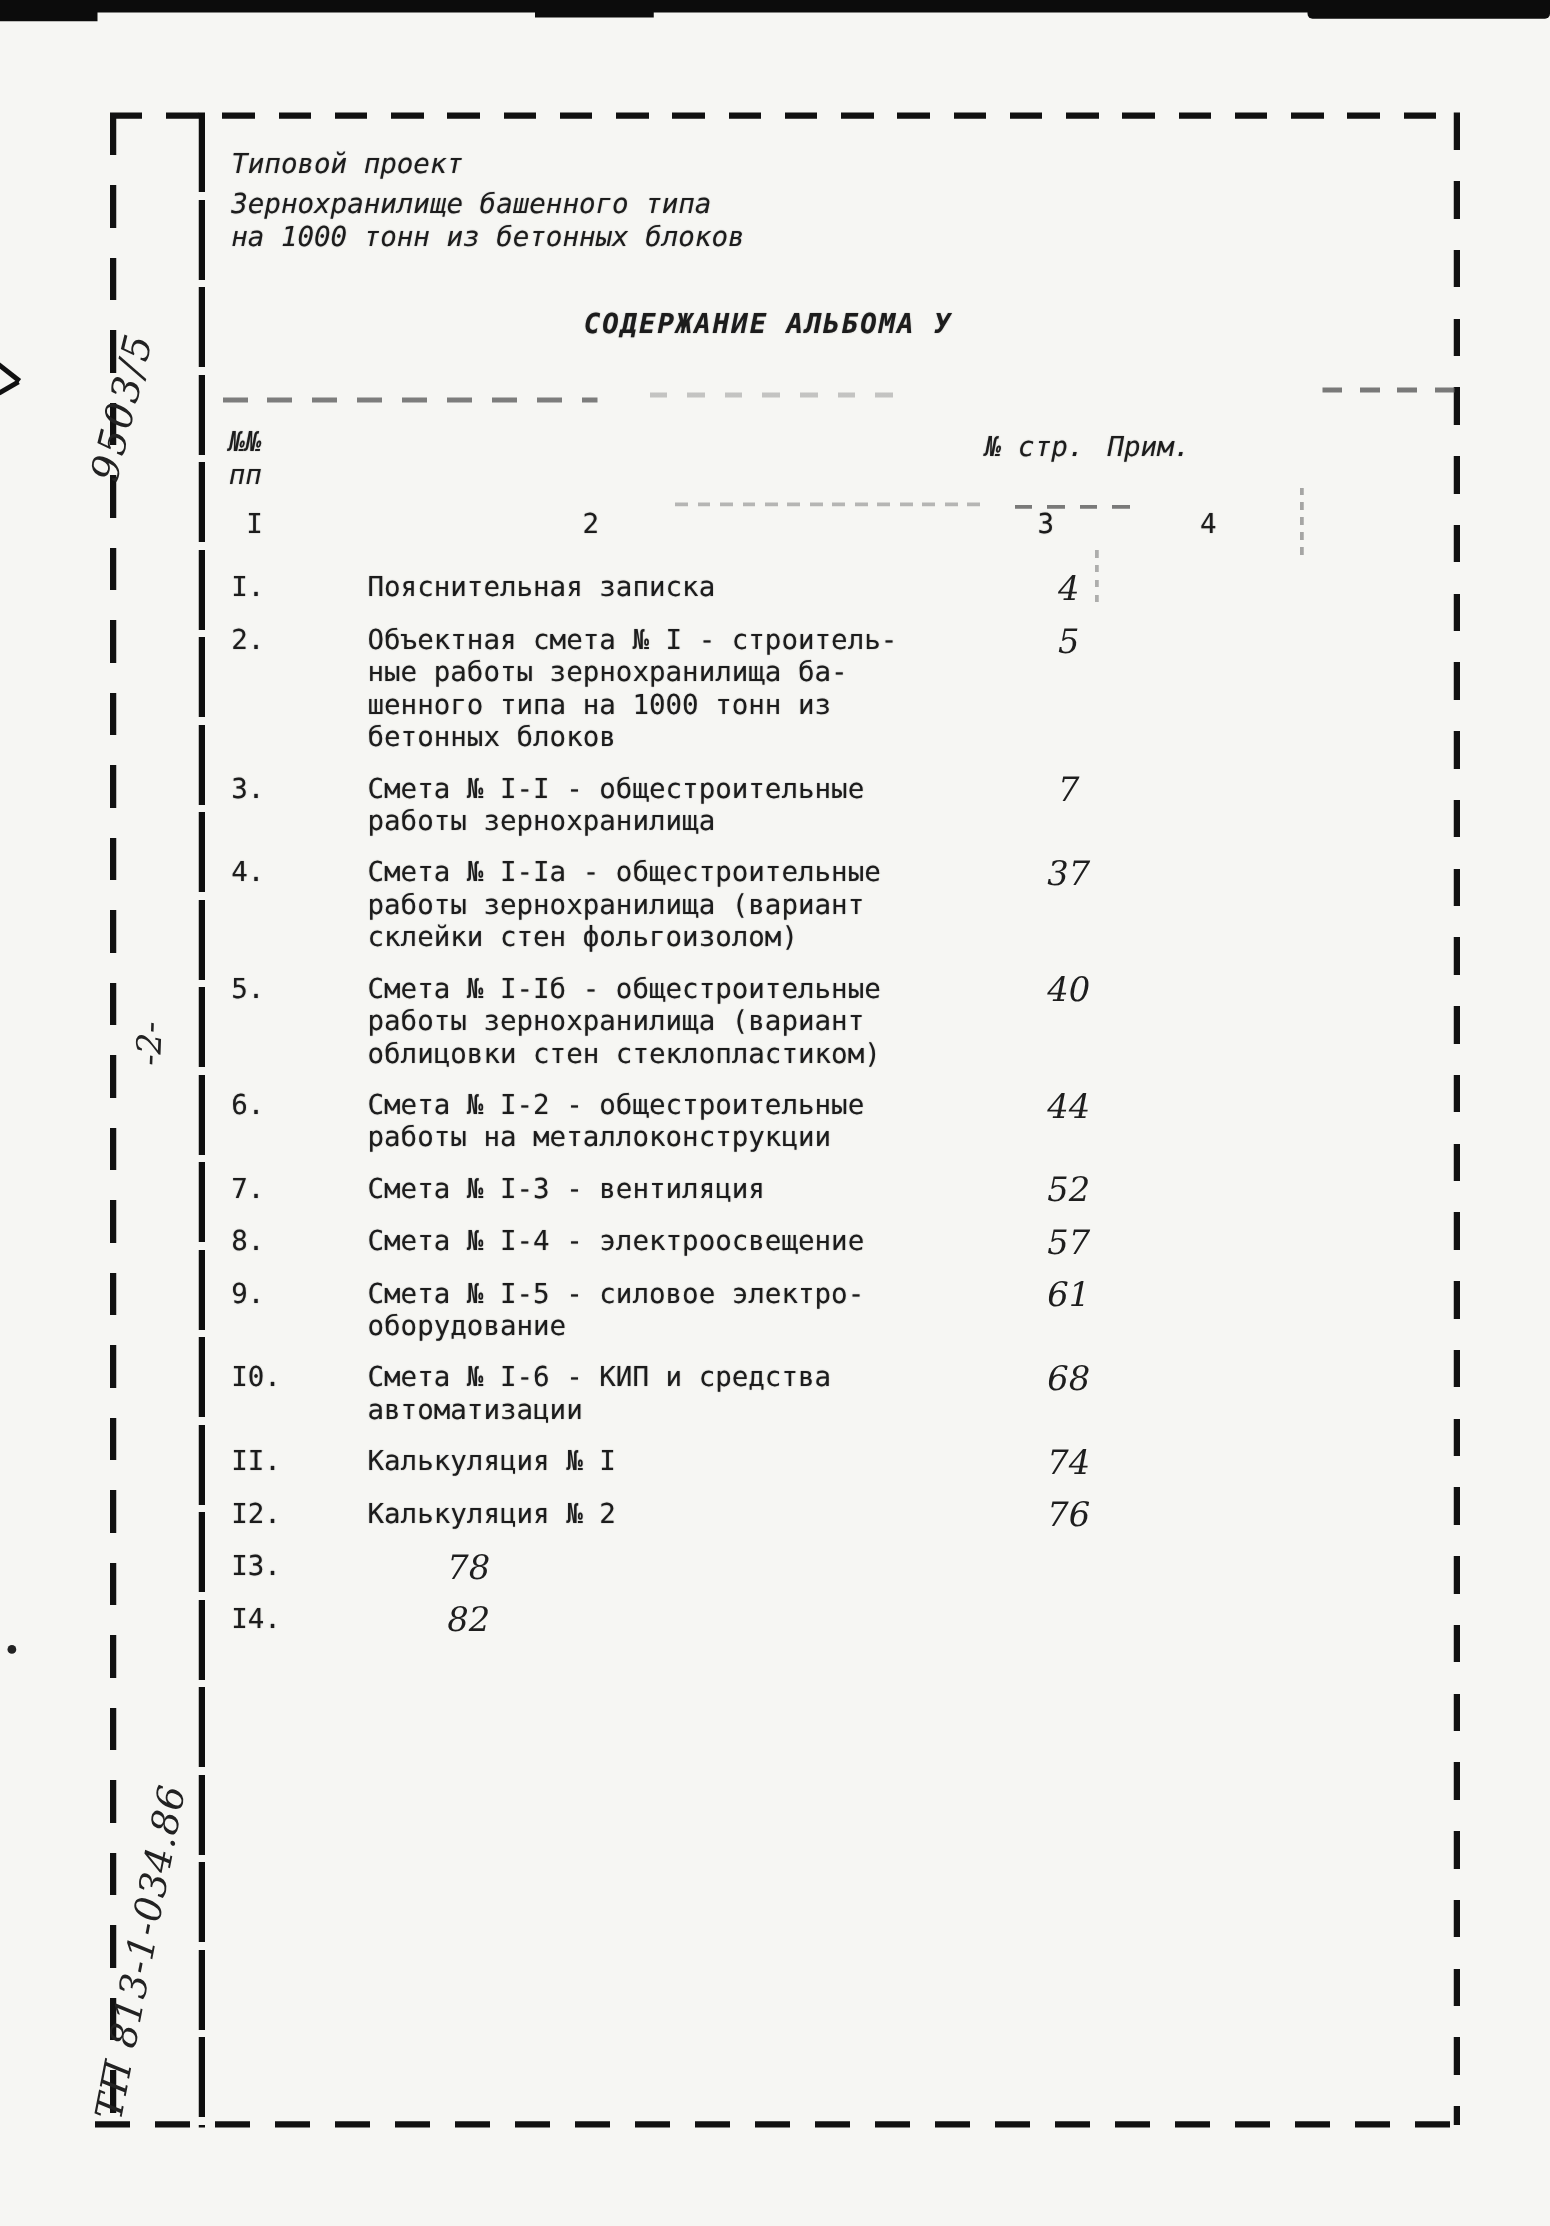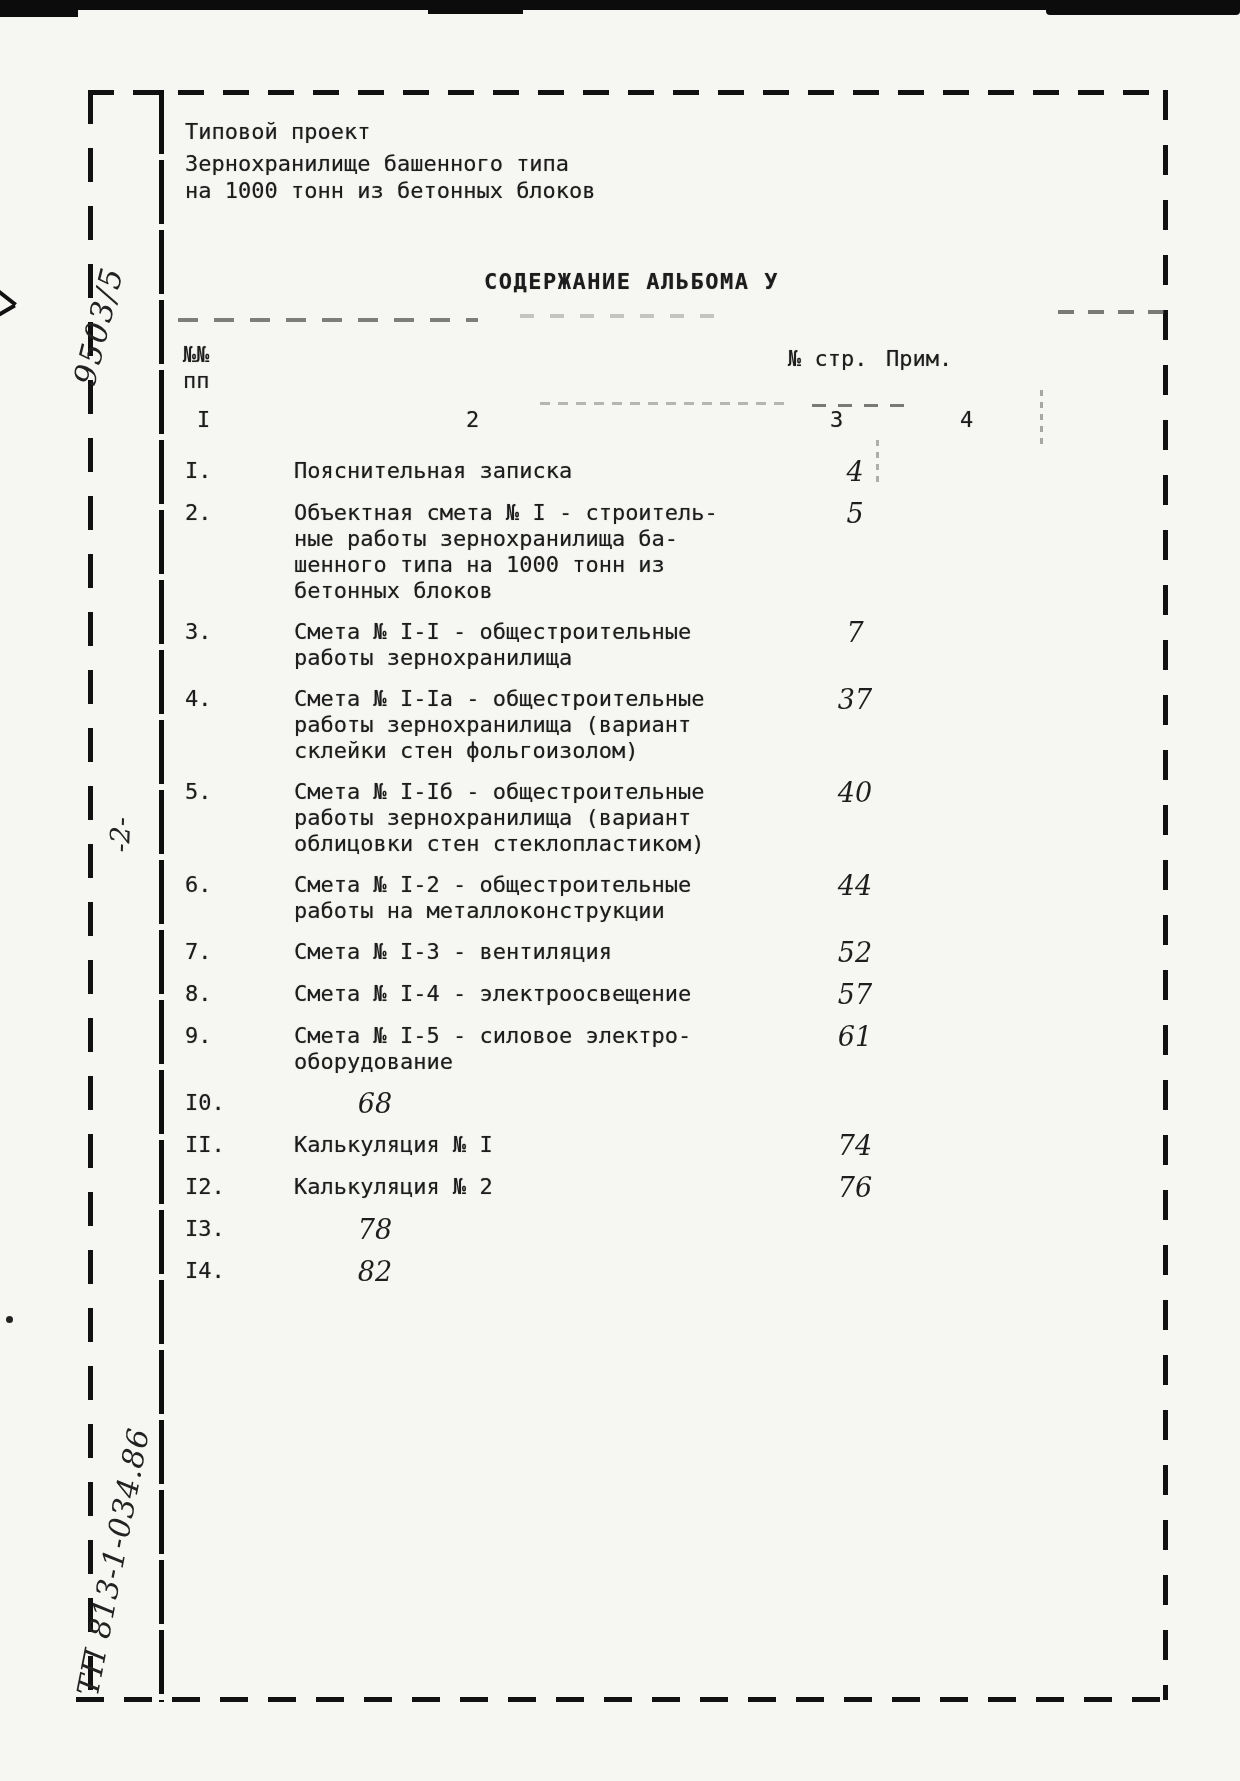--- a/index.html
+++ b/index.html
@@ -37,24 +37,24 @@
   .hand{font-family:"DejaVu Serif","Liberation Serif",serif;font-style:italic;color:#222;}
   .m-top{position:absolute;left:66px;top:380px;font-size:31px;letter-spacing:2px;
     transform:rotate(-76deg);transform-origin:0 0;white-space:nowrap;}
   .m-num{position:absolute;left:104px;top:852px;font-size:27px;
     transform:rotate(-88deg);transform-origin:0 0;white-space:nowrap;}
   .m-bot{position:absolute;left:70px;top:1692px;font-size:30px;letter-spacing:1px;
     transform:rotate(-79deg);transform-origin:0 0;white-space:nowrap;}
 
   
   .typed{position:absolute;white-space:pre-line;font-size:22px;line-height:27px;
-    text-shadow:0 0 1px rgba(20,20,20,.45);}
+    text-shadow:0 0 1px rgba(20,20,20,.45);font-style:italic;}
   .hdr1{left:185px;top:118px;}
   .hdr2{left:185px;top:150px;}
-  .album{left:467px;top:268px;font-weight:bold;letter-spacing:1.5px;margin-left:17px;}
+  .album{left:467px;top:246px;font-weight:bold;letter-spacing:1.5px;}
 
   .rule{position:absolute;height:4px;opacity:.75;}
   .rule1a{left:178px;top:318px;width:300px;
     background:repeating-linear-gradient(90deg,#555 0 20px,transparent 20px 36px);}
   .rule1b{left:520px;top:314px;width:200px;opacity:.4;
     background:repeating-linear-gradient(90deg,#777 0 14px,transparent 14px 30px);}
   .rule1c{left:1058px;top:310px;width:110px;opacity:.7;
     background:repeating-linear-gradient(90deg,#444 0 16px,transparent 16px 30px);}
   .rule2a{left:540px;top:402px;width:250px;height:3px;opacity:.45;
     background:repeating-linear-gradient(90deg,#666 0 10px,transparent 10px 18px);}
@@ -192,20 +192,22 @@
     </div>
     <div class="row">
       <div class="c-num">9.</div>
       <div class="c-text">Смета № I-5 - силовое электро-
 оборудование</div>
       <div class="c-page">61</div>
       <div class="c-note"></div>
     </div>
     <div class="row">
       <div class="c-num">I0.</div>
+      <div class="c-text">Смета № I-6 - КИП и средства
+автоматизации</div>
       <div class="c-page">68</div>
       <div class="c-note"></div>
     </div>
     <div class="row">
       <div class="c-num">II.</div>
       <div class="c-text">Калькуляция № I</div>
       <div class="c-page">74</div>
       <div class="c-note"></div>
     </div>
     <div class="row">

